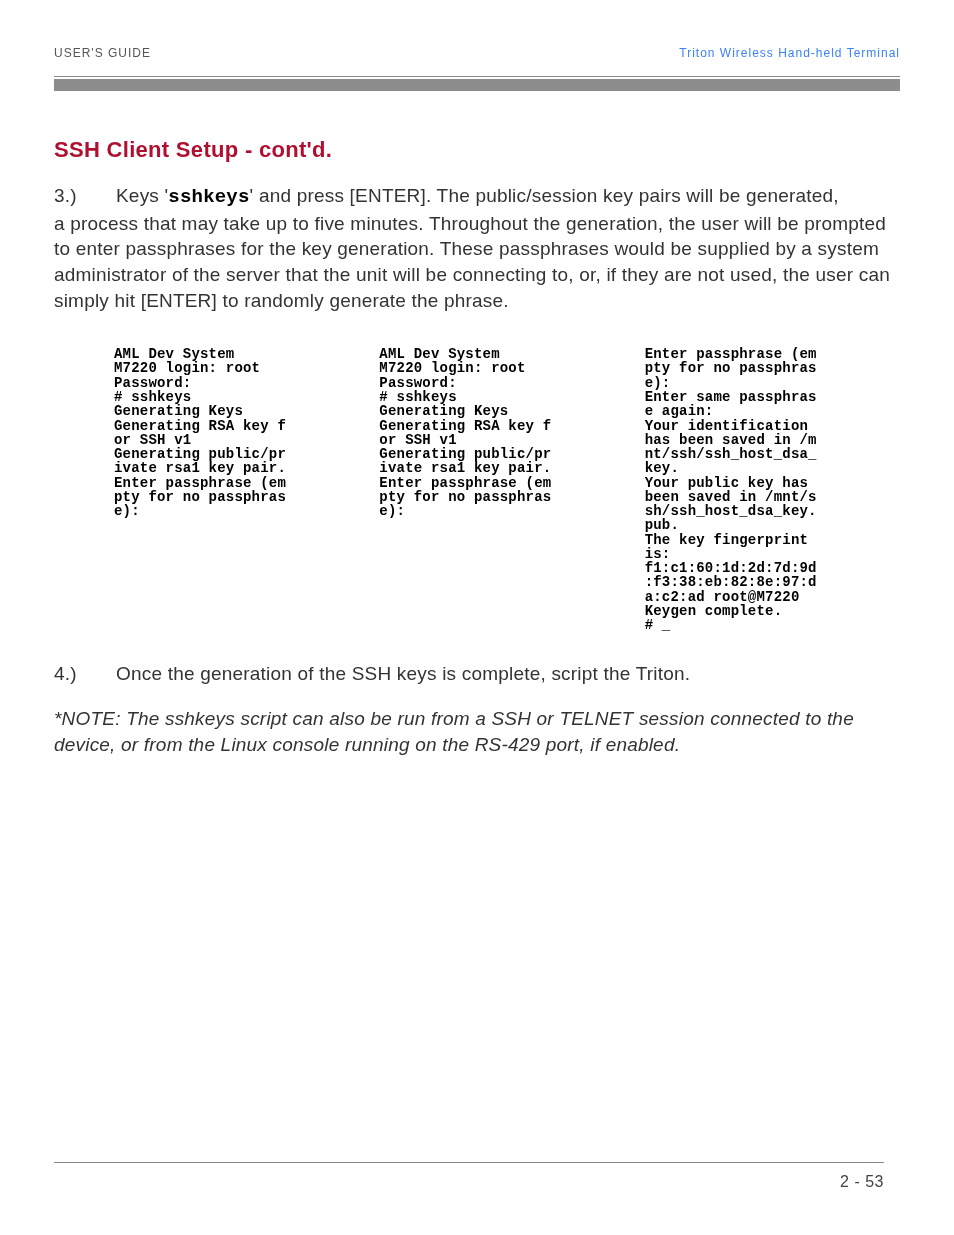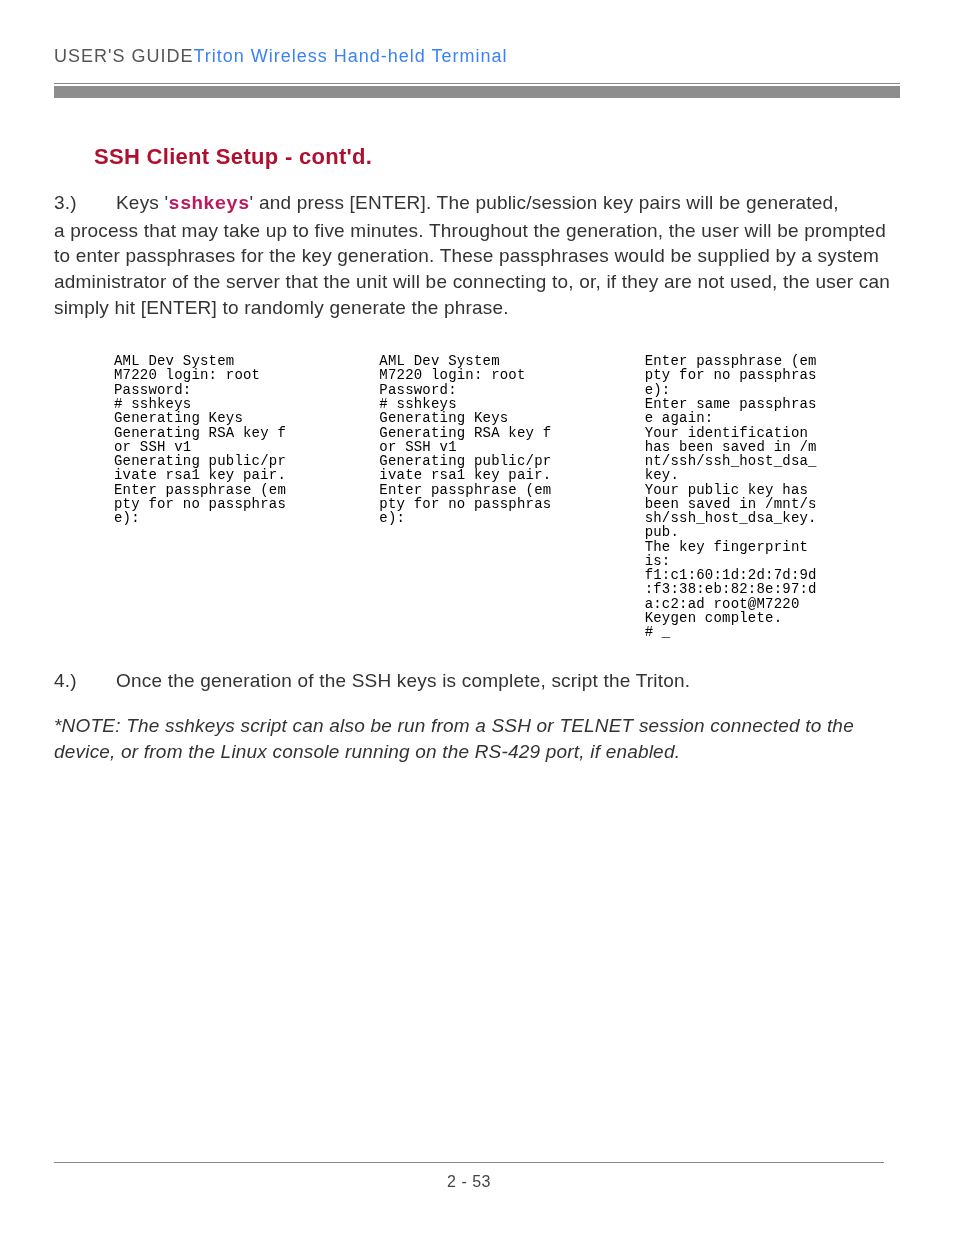--- a/index.html
+++ b/index.html
@@ -9,60 +9,60 @@
     font-family:"Century Gothic","URW Gothic L","Avant Garde",sans-serif;
     color:#333;
     position:relative;
     box-sizing:border-box;
   }
   .page{
     padding:46px 54px 0 54px;
     box-sizing:border-box;
   }
   .header-row{
-    display:flex;align-items:baseline;
-    font-size:18px;letter-spacing:1px;
+    display:flex;justify-content:space-between;align-items:baseline;
+    font-size:12px;letter-spacing:1px;
   }
   .header-left{color:#555}
   .header-right{color:#3b82f6}
   .rule-block{
     margin-top:16px;
   }
   .thin-line{height:1px;background:#888}
   .thick-bar{height:12px;background:#8d8d8d;margin-top:2px}
   .section-title{
     color:#b01030;font-weight:700;font-size:22px;
-    margin-top:46px;letter-spacing:.3px;margin-left:40px;
+    margin-top:46px;letter-spacing:.3px;
   }
   .para{
     font-size:19px;line-height:1.35;color:#333;
     margin-top:20px;letter-spacing:.2px;
   }
   .step-row{display:flex;gap:28px}
   .step-num{min-width:34px}
-  .mono{font-family:"Courier New",monospace;font-weight:700;color:#be185d}
+  .mono{font-family:"Courier New",monospace;font-weight:700;color:#000000}
   .note{font-style:italic}
 
   .screens{
     display:flex;gap:20px;margin:34px 10px 0 60px;
   }
   .screen{
     flex:1;
     font-family:"Courier New",monospace;
-    font-weight:400;
+    font-weight:700;
     font-size:14px;
     line-height:1.02;
     white-space:pre;
     color:#000;
     letter-spacing:.2px;
   }
 
   .footer{
     position:absolute;left:54px;right:70px;bottom:44px;
-    text-align:center;font-size:16px;color:#444;
+    text-align:right;font-size:16px;color:#444;
     border-top:1px solid #888;padding-top:10px;letter-spacing:.5px;
   }
 </style>
 </head>
 <body>
 
 <div class="page">
 
   <div class="header-row">
     <div class="header-left">USER'S GUIDE</div>

